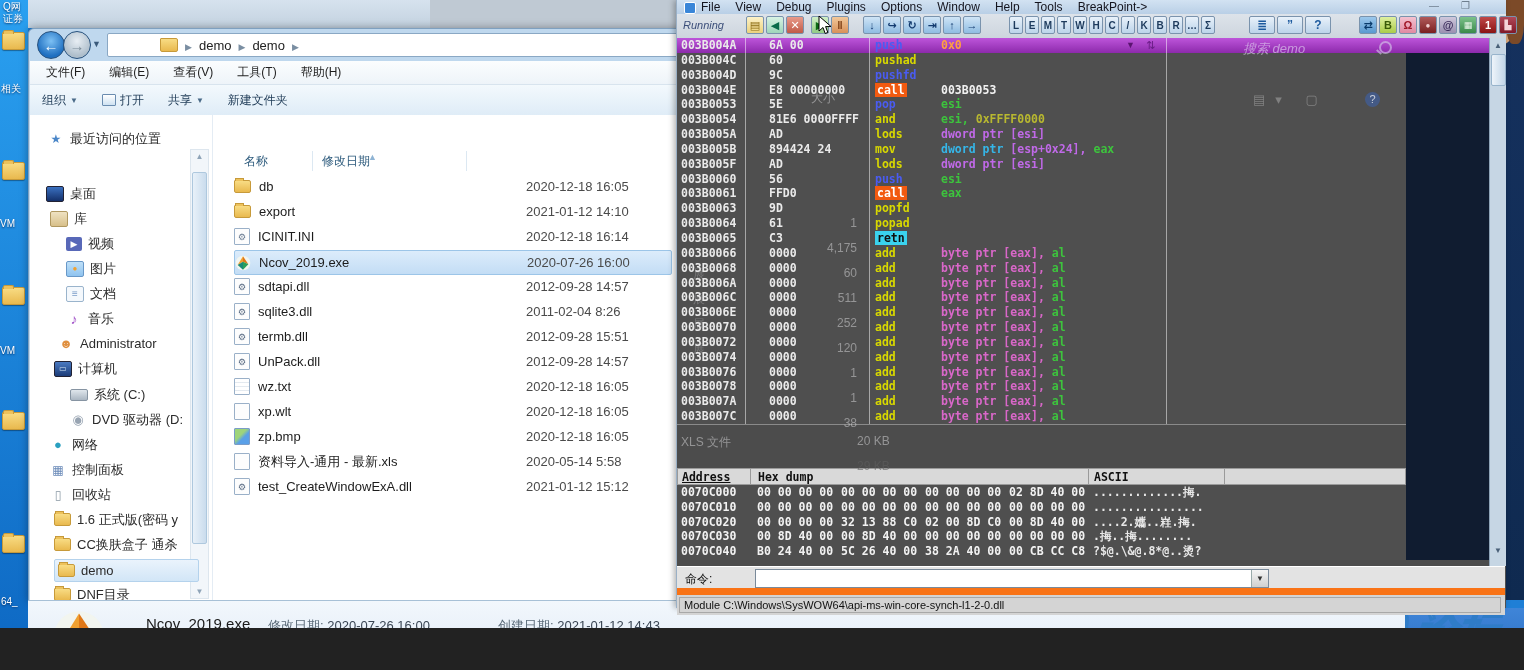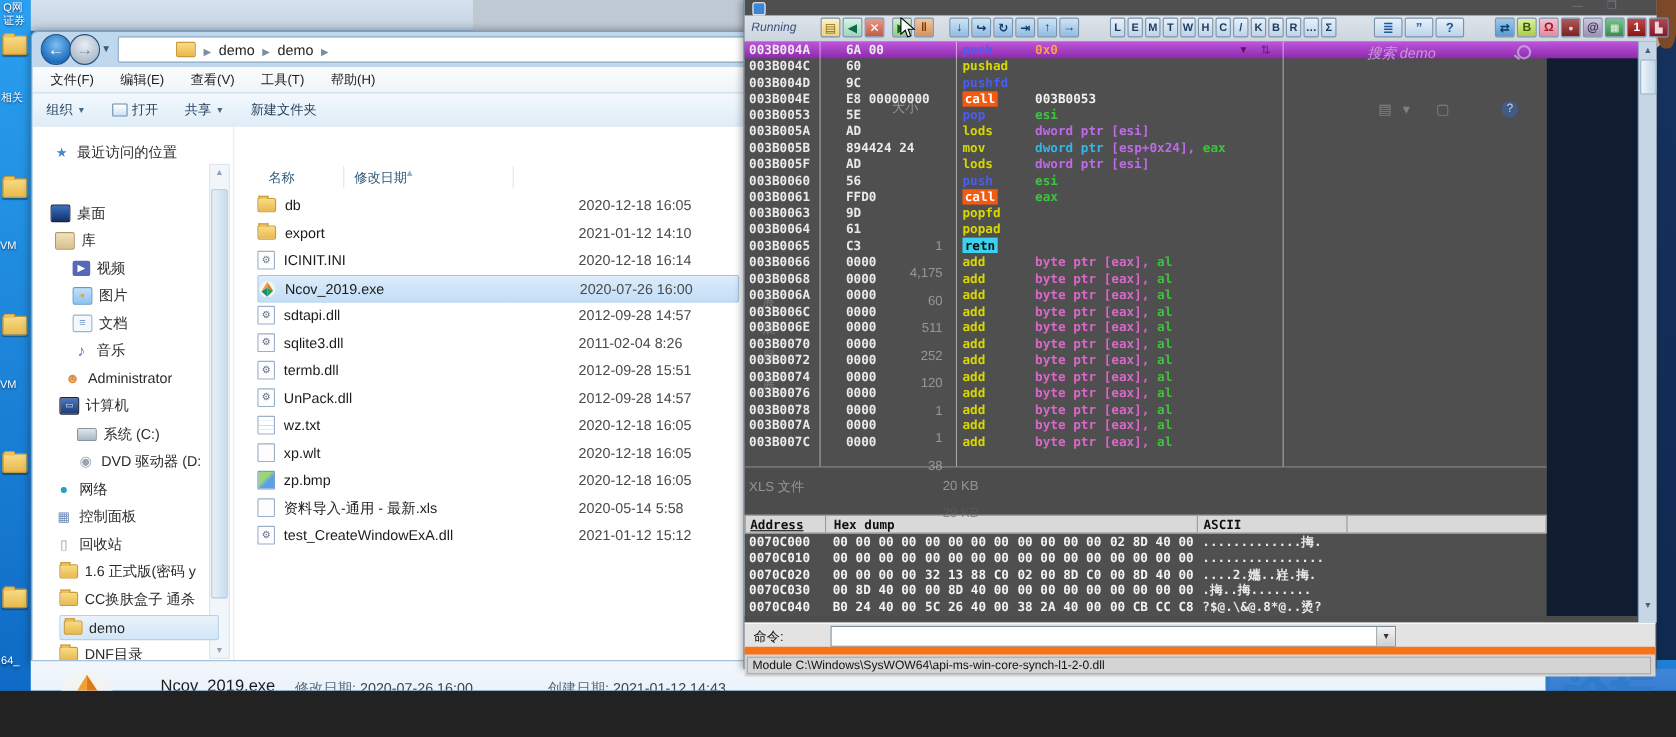--- a/index.html
+++ b/index.html
@@ -422,20 +422,31 @@
       <span class="det-val">2021-01-12 14:43</span>
     </div>
     <div class="det-kv" style="left:118px;top:40px;">应用程序</div>
     <div class="det-kv" style="left:268px;top:40px;">
       <span>大小:</span>
       <span class="det-val">4.07 MB</span>
     </div>
   </div>
 
   <div class="abs" id="dbg">
+    <div id="dbg-title">
+        <span>File</span>
+        <span>View</span>
+        <span>Debug</span>
+        <span>Plugins</span>
+        <span>Options</span>
+        <span>Window</span>
+        <span>Help</span>
+        <span>Tools</span>
+        <span>BreakPoint-&gt;</span>
+      </div>
     <div id="dbg-icon"></div>
     <div class="win-ctl" style="left:752px;">—</div>
     <div class="win-ctl" style="left:784px;">❐</div>
     <div id="dbg-toolbar">
       <div id="running">Running</div>
     <div class="tgroup" style="left: 69px;">
           <div class="tbtn k-y">▤</div>
           <div class="tbtn k-t">◀</div>
           <div class="tbtn k-r">✕</div>
         </div>
@@ -508,20 +519,26 @@
           <span class="daddr">003B004E</span>
           <span class="dbytes">E8 00000000</span>
           <span class="dmn tok c-mC">call</span>
           <span class="dops"><span class="tok c-aW">003B0053</span></span>
         </div>
         <div class="drow">
           <span class="daddr">003B0053</span>
           <span class="dbytes">5E</span>
           <span class="dmn tok c-mB">pop</span>
           <span class="dops"><span class="tok c-rG">esi</span></span>
+        </div>
+        <div class="drow">
+          <span class="daddr">003B0054</span>
+          <span class="dbytes">81E6 0000FFFF</span>
+          <span class="dmn tok c-mY">and</span>
+          <span class="dops"><span class="tok c-rG">esi,</span><span class="tok c-cY">0xFFFF0000</span></span>
         </div>
         <div class="drow">
           <span class="daddr">003B005A</span>
           <span class="dbytes">AD</span>
           <span class="dmn tok c-mY">lods</span>
           <span class="dops"><span class="tok c-pV">dword ptr [esi]</span></span>
         </div>
         <div class="drow">
           <span class="daddr">003B005B</span>
           <span class="dbytes">894424 24</span>

